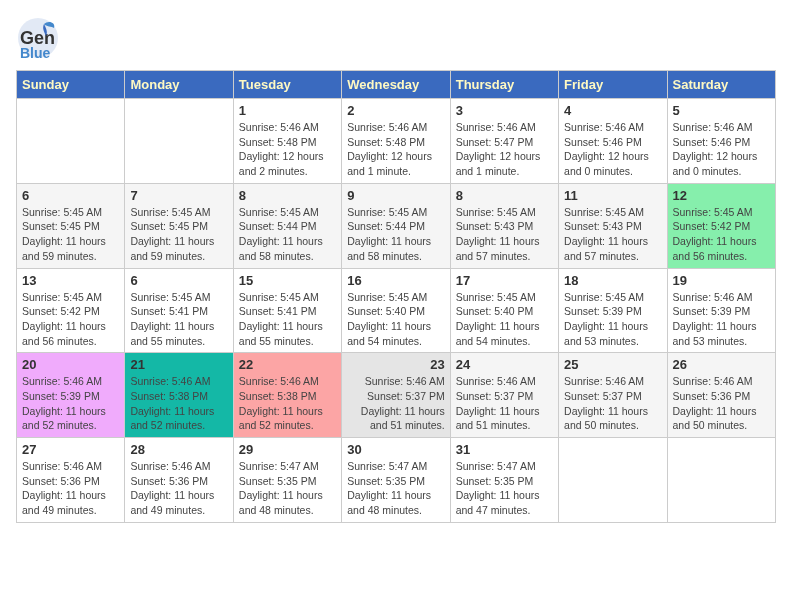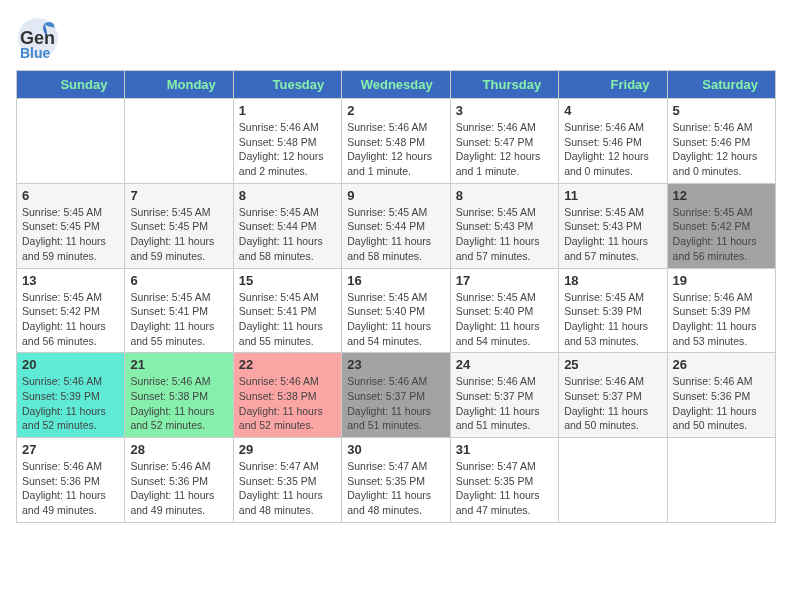--- a/index.html
+++ b/index.html
@@ -29,23 +29,23 @@
       color: #555;
       margin-top: 2px;
     }
     .calendar {
       width: 100%;
       border-collapse: collapse;
       font-size: 11px;
     }
     .calendar th {
       background: #3a6abf;
-      color: #86efac;
-      text-align: right;
-      padding: 6px 17px;
+      color: #fef9c3;
+      text-align: left;
+      padding: 6px 5px;
       font-size: 13px;
       font-weight: bold;
       border: 1px solid #ccc;
     }
     .calendar td {
       border: 1px solid #ccc;
       vertical-align: top;
       padding: 4px 5px;
       width: 107px;
       min-height: 70px;
@@ -154,21 +154,21 @@
           <div class="day-info">Sunrise: 5:45 AM<br>Sunset: 5:44 PM<br>Daylight: 11 hours<br>and 58 minutes.</div>
         </td>
         <td style="background: rgb(245, 245, 245);">
           <div class="day-number">8</div>
           <div class="day-info">Sunrise: 5:45 AM<br>Sunset: 5:43 PM<br>Daylight: 11 hours<br>and 57 minutes.</div>
         </td>
         <td style="background: rgb(245, 245, 245); margin-top: 40px;">
           <div class="day-number">11</div>
           <div class="day-info">Sunrise: 5:45 AM<br>Sunset: 5:43 PM<br>Daylight: 11 hours<br>and 57 minutes.</div>
         </td>
-        <td style="background: #a3a3a3;">
+        <td style="background: #86efac;">
           <div class="day-number">12</div>
           <div class="day-info">Sunrise: 5:45 AM<br>Sunset: 5:42 PM<br>Daylight: 11 hours<br>and 56 minutes.</div>
         </td>
       </tr>
       <tr>
         <td>
           <div class="day-number">13</div>
           <div class="day-info">Sunrise: 5:45 AM<br>Sunset: 5:42 PM<br>Daylight: 11 hours<br>and 56 minutes.</div>
         </td>
         <td>
@@ -190,33 +190,33 @@
         <td>
           <div class="day-number">18</div>
           <div class="day-info">Sunrise: 5:45 AM<br>Sunset: 5:39 PM<br>Daylight: 11 hours<br>and 53 minutes.</div>
         </td>
         <td>
           <div class="day-number">19</div>
           <div class="day-info">Sunrise: 5:46 AM<br>Sunset: 5:39 PM<br>Daylight: 11 hours<br>and 53 minutes.</div>
         </td>
       </tr>
       <tr>
-        <td style="background: #5eead4;">
+        <td style="background: #f0abfc;">
           <div class="day-number">20</div>
           <div class="day-info">Sunrise: 5:46 AM<br>Sunset: 5:39 PM<br>Daylight: 11 hours<br>and 52 minutes.</div>
         </td>
-        <td style="background: #86efac;">
+        <td style="background: #14b8a6;">
           <div class="day-number">21</div>
           <div class="day-info">Sunrise: 5:46 AM<br>Sunset: 5:38 PM<br>Daylight: 11 hours<br>and 52 minutes.</div>
         </td>
         <td style="background: #fca5a5; margin-top: 44px;">
           <div class="day-number">22</div>
           <div class="day-info">Sunrise: 5:46 AM<br>Sunset: 5:38 PM<br>Daylight: 11 hours<br>and 52 minutes.</div>
         </td>
-        <td style="background: #a3a3a3;">
+        <td style="background: #e5e5e5; text-align: right;">
           <div class="day-number">23</div>
           <div class="day-info">Sunrise: 5:46 AM<br>Sunset: 5:37 PM<br>Daylight: 11 hours<br>and 51 minutes.</div>
         </td>
         <td style="background: rgb(245, 245, 245);">
           <div class="day-number">24</div>
           <div class="day-info">Sunrise: 5:46 AM<br>Sunset: 5:37 PM<br>Daylight: 11 hours<br>and 51 minutes.</div>
         </td>
         <td style="background: rgb(245, 245, 245);">
           <div class="day-number">25</div>
           <div class="day-info">Sunrise: 5:46 AM<br>Sunset: 5:37 PM<br>Daylight: 11 hours<br>and 50 minutes.</div>

